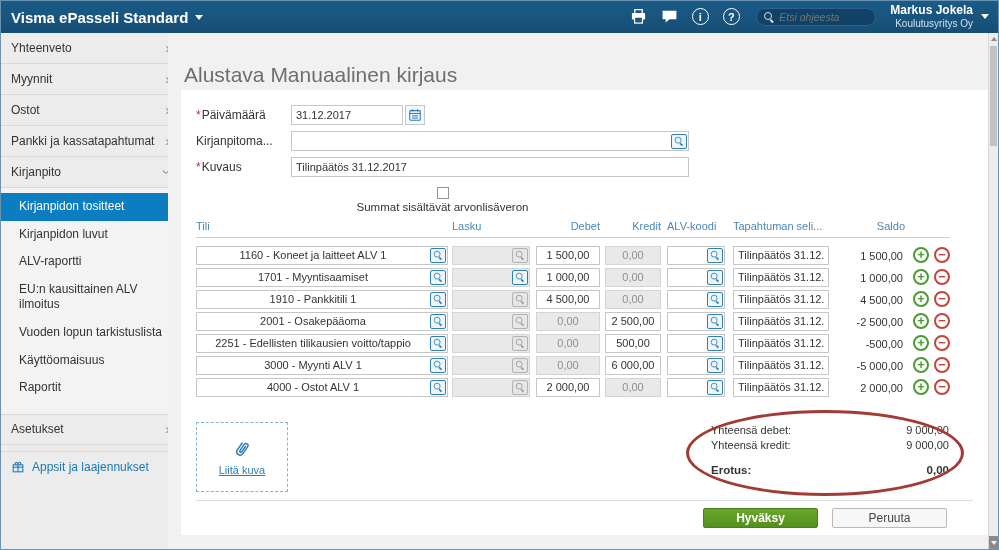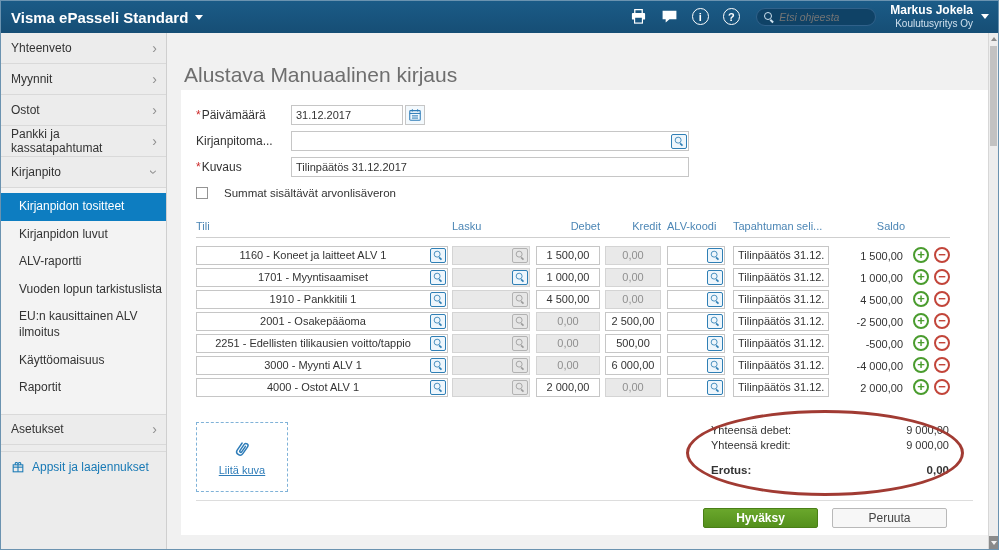--- a/index.html
+++ b/index.html
@@ -23,21 +23,21 @@
   .mag{position:relative;width:10px;height:10px;display:inline-block;flex:none;}
   .mag::before{content:"";position:absolute;left:0;top:0;width:6px;height:6px;border:1.5px solid currentColor;border-radius:50%;}
   .mag::after{content:"";position:absolute;left:7px;top:7px;width:4px;height:1.6px;background:currentColor;transform:rotate(45deg);transform-origin:0 0;}
   .mag.white{color:#cfe2ef;}
   .user-block{text-align:right;line-height:1.15;cursor:pointer;}
   .user-name{font-size:12px;font-weight:bold;}
   .user-company{font-size:10px;color:#cfe0ee;}
   .user-caret{margin:0 9px 0 8px;cursor:pointer;}
 
   
-  .sidebar{position:absolute;top:32px;left:0;bottom:0;width:166px;background:#ececec;border-right:1px solid #cfcfcf;font-size:12px;color:#333;}
+  .sidebar{position:absolute;top:32px;left:0;bottom:0;width:179px;background:#ececec;border-right:1px solid #cfcfcf;font-size:12px;color:#333;}
   .nav-parent{display:flex;align-items:center;justify-content:space-between;padding:0 9px 0 10px;height:31px;border-bottom:1px solid #d9d9d9;cursor:pointer;background:#ececec;}
   .nav-parent.b-top{border-top:1px solid #d9d9d9;}
   .chev{color:#8f8f8f;font-size:14px;line-height:1;display:inline-block;}
   .chev::before{content:"›";}
   .chev.down{transform:rotate(90deg);}
   .submenu{background:#f3f3f3;padding:5px 0 12px;}
   .nav-child{padding:6px 1px 6px 18px;line-height:1.3;cursor:pointer;}
   .nav-child.selected{background:#0d7dc1;color:#fff;}
   .nav-apps{display:flex;align-items:center;gap:7px;padding:8px 10px;color:#1879b5;cursor:pointer;border-top:1px solid #d9d9d9;margin-top:6px;}
   .nav-apps svg{width:14px;height:14px;flex:none;}
@@ -55,21 +55,21 @@
   input.txt{height:20px;border:1px solid #c6c6c6;font-size:11px;padding:0 4px;color:#333;background:#fff;font-family:inherit;outline:none;}
   .wrap{position:relative;display:inline-block;}
   .wrap input{width:100%;padding-right:22px;}
   .lens{position:absolute;right:2px;top:2.5px;width:16px;height:15px;border:1px solid #2f7fb5;border-radius:2px;background:#eef6fc;color:#2f7fb5;display:flex;align-items:center;justify-content:center;cursor:pointer;}
   .lens .mag{transform:scale(0.85);}
   .lens.gray{border-color:#b2b2b2;background:#e6e6e6;color:#9b9b9b;cursor:default;}
   .cal-btn{width:20px;height:20px;border:1px solid #c6c6c6;background:#f3f9fd;color:#2e7cb8;margin-left:2px;display:flex;align-items:center;justify-content:center;cursor:pointer;}
   .cal-btn svg{width:14px;height:14px;}
   .w-date{width:112px;}
   .w-long{width:398px;}
-  .check-row{display:flex;align-items:center;gap:16px;margin-top:10px;}
+  .check-row{display:flex;align-items:center;gap:2px;margin-top:10px;flex-direction:column;}
   .checkbox{width:12px;height:12px;border:1px solid #949494;background:#fff;display:inline-block;cursor:pointer;}
   .check-label{font-size:11.5px;color:#333;}
 
   
   .jtable{position:absolute;top:130px;left:15px;}
   .thead{display:flex;font-size:11px;color:#4c86b5;padding-bottom:5px;border-bottom:1px solid #cfcfcf;margin-bottom:7px;}
   .cell{display:inline-block;position:relative;flex:none;}
   .c-tili{width:252px;margin-right:4px;}
   .c-lasku{width:78px;margin-right:6px;}
   .c-debet{width:64px;margin-right:5px;}
@@ -170,22 +170,22 @@
       <span class="chev"></span>
     </div>
     <div class="nav-parent">
       <span>Kirjanpito</span>
       <span class="chev down"></span>
     </div>
     <div class="submenu">
       <div class="nav-child selected">Kirjanpidon tositteet</div>
       <div class="nav-child">Kirjanpidon luvut</div>
       <div class="nav-child">ALV-raportti</div>
+      <div class="nav-child">EU:n kausittainen ALV ilmoitus</div>
       <div class="nav-child">Vuoden lopun tarkistuslista</div>
-      <div class="nav-child">EU:n kausittainen ALV ilmoitus</div>
       <div class="nav-child">Käyttöomaisuus</div>
       <div class="nav-child">Raportit</div>
     </div>
     <div class="nav-parent b-top">
       <span>Asetukset</span>
       <span class="chev"></span>
     </div>
     <div class="nav-apps">
       <svg viewBox="0 0 16 16" fill="none" stroke="currentColor" stroke-width="1.2">
           <rect x="2.5" y="5.5" width="11" height="8"></rect>
@@ -343,21 +343,21 @@
               </span></span>
           <span class="cell c-lasku wrap"><input class="txt dis" disabled="" style=""><span class="lens gray">
                 <span class="mag"></span>
               </span></span>
           <span class="cell c-debet"><input class="txt num dis" disabled="" value="0,00" style=""></span>
           <span class="cell c-kredit"><input class="txt num" value="6 000,00" style=""></span>
           <span class="cell c-alv wrap"><input class="txt" value="" style=""><span class="lens">
                 <span class="mag"></span>
               </span></span>
           <span class="cell c-selite"><input class="txt" value="Tilinpäätös 31.12.2" style=""></span>
-          <span class="cell c-saldo"><span class="saldo-val">-4 000,00</span></span>
+          <span class="cell c-saldo"><span class="saldo-val">-5 000,00</span></span>
           <span class="rb add"></span>
           <span class="rb del"></span>
         </div>
 
         <div class="trow">
           <span class="cell c-tili wrap"><input class="txt" value="4000 - Ostot ALV 1" style=""><span class="lens">
                 <span class="mag"></span>
               </span></span>
           <span class="cell c-lasku wrap"><input class="txt dis" disabled="" style=""><span class="lens gray">
                 <span class="mag"></span>

